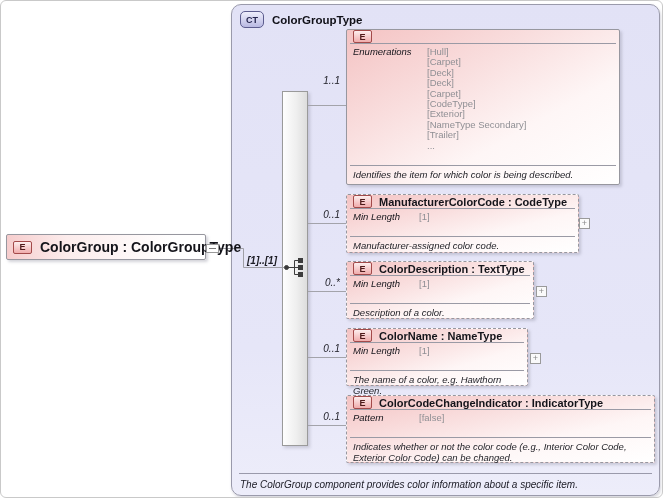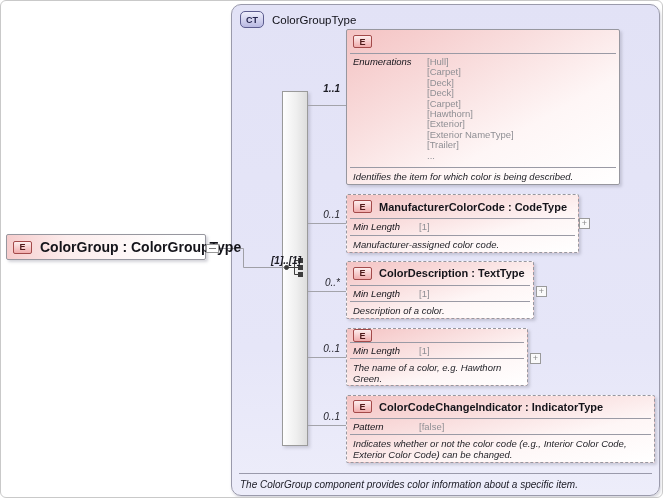--- a/index.html
+++ b/index.html
@@ -7,21 +7,21 @@
 
   
   .ct-container{position:absolute;left:230px;top:3px;width:429px;height:492px;box-sizing:border-box;
     background:linear-gradient(to bottom,#e2e2f6 0%,#e6e6f8 70%,#eDeDfa 100%);
     border:1px solid #9a9aab;border-radius:10px;box-shadow:1px 2px 3px rgba(90,90,120,.25);}
   .ct-header{position:absolute;left:8px;top:6px;display:flex;align-items:center;gap:8px;}
   .ct-badge{width:22px;height:15px;border:1px solid #5c5c8e;border-radius:5px;
     background:linear-gradient(to bottom,#eeeefc,#b9b9e2);
     display:flex;align-items:center;justify-content:center;
     font-size:9px;font-weight:bold;color:#26264f;}
-  .ct-title{font-size:11.5px;font-weight:normal;color:#101018;}
+  .ct-title{font-size:11.5px;font-weight:bold;color:#101018;}
   .ct-footer-line{position:absolute;left:7px;right:7px;bottom:21px;border-top:1px solid #9a9aab;}
   .ct-footer{position:absolute;left:8px;right:24px;bottom:5px;font-size:10px;font-style:italic;color:#20202a;}
 
   
   .seq-bar{position:absolute;left:281px;top:90px;width:26px;height:355px;box-sizing:border-box;
     background:linear-gradient(to right,#fefefe 0%,#efefef 55%,#dddddd 100%);
     border:1px solid #9a9a9a;box-shadow:2px 2px 3px rgba(100,100,120,.25);}
 
   
   .connector-svg{position:absolute;left:0;top:0;z-index:2;}
@@ -34,40 +34,40 @@
   .box-title{display:flex;align-items:center;gap:7px;height:23px;margin:0 3px;padding:0 3px;
     border-bottom:1px solid #9a9aa5;font-size:11px;font-weight:bold;color:#14141a;white-space:nowrap;}
   .e-badge{flex:0 0 auto;width:19px;height:13px;box-sizing:border-box;border:1px solid #a34a4a;border-radius:2px;
     background:linear-gradient(to bottom,#fdeeee 0%,#f0acac 100%);
     display:flex;align-items:center;justify-content:center;font-size:9px;font-weight:bold;color:#4e1a1a;}
   .facet-section{display:flex;flex:1;margin:0 3px;padding:3px 3px 2px;font-size:9.5px;line-height:10.4px;}
   .facet-label{font-style:italic;color:#14141a;min-width:60px;padding-right:6px;white-space:nowrap;}
   .facet-label.wide{min-width:68px;}
   .facet-values{color:#8f8f94;}
   .facet-values div{height:10.4px;white-space:nowrap;}
-  .annot-section{margin:0 3px;padding:3px 3px 2px;border-top:1px solid #9a9aa5;
+  .annot-section{margin:12px 3px;padding:3px 3px 2px;border-top:1px solid #9a9aa5;
     font-size:9.5px;line-height:11px;font-style:italic;color:#24242a;}
 
   
   .root-box{position:absolute;left:5px;top:233px;width:200px;height:26px;z-index:3;box-sizing:border-box;
     border:1px solid #97979f;border-radius:2px;
     background:linear-gradient(to right,#f6cdcd 0%,#fcecec 30%,#ffffff 85%);
     box-shadow:2px 2px 3px rgba(110,110,130,.3);display:flex;align-items:center;gap:8px;padding:0 6px;}
   .root-label{font-size:14px;font-weight:bold;color:#14141a;white-space:nowrap;}
 
   
   .collapse-box{position:absolute;left:205px;top:243px;width:13px;height:9px;z-index:4;box-sizing:border-box;
     border:1px solid #9a9a9a;background:#ffffff;display:flex;align-items:center;justify-content:center;}
   .collapse-box span{display:block;width:7px;height:1px;background:#7a7a7a;}
   .expand-box{position:absolute;width:11px;height:11px;z-index:4;box-sizing:border-box;border:1px solid #9a9a9a;
     background:#fafafa;color:#8a8a8a;font-size:9px;line-height:9px;text-align:center;}
 
   
   .card-label{position:absolute;z-index:3;font-size:10px;font-style:italic;color:#1c1c24;white-space:nowrap;}
-  .card-label.bold{font-weight:bold;margin-left:24px;}
+  .card-label.bold{font-weight:bold;}
 </style>
 </head>
 <body>
 
 <div class="canvas">
 
   <div class="ct-container">
     <div class="ct-header">
       <div class="ct-badge">CT</div>
       <div class="ct-title">ColorGroupType</div>
@@ -104,41 +104,41 @@
 
   <div class="root-box">
     <div class="e-badge">E</div>
     <div class="root-label">ColorGroup : ColorGroupType</div>
   </div>
   <div class="collapse-box">
       <span></span>
     </div>
   <div class="card-label bold" style="left:246px;top:254px;">[1]..[1]</div>
 
-  <div class="card-label" style="right:322px;top:82px;font-weight:bold;">1..1</div>
+  <div class="card-label" style="right:322px;top:74px;">1..1</div>
   <div class="card-label" style="right:322px;top:208px;">0..1</div>
   <div class="card-label" style="right:322px;top:276px;">0..*</div>
   <div class="card-label" style="right:322px;top:342px;">0..1</div>
   <div class="card-label" style="right:322px;top:410px;">0..1</div>
 
   <div class="ebox" style="left:345px;top:28px;width:274px;height:156px;">
     <div class="box-title">
       <div class="e-badge">E</div>
     </div>
     <div class="facet-section">
       <span class="facet-label wide">Enumerations</span>
       <div class="facet-values">
           <div>[Hull]</div>
           <div>[Carpet]</div>
           <div>[Deck]</div>
           <div>[Deck]</div>
           <div>[Carpet]</div>
-          <div>[Hawthorn]</div>
+          <div>[CodeType]</div>
           <div>[Exterior]</div>
-          <div>[Exterior NameType]</div>
+          <div>[NameType Secondary]</div>
           <div>[Trailer]</div>
           <div>...</div>
         </div>
     </div>
     <div class="annot-section">Identifies the item for which color is being described.</div>
   </div>
 
   <div class="ebox dashed" style="left:345px;top:193px;width:233px;height:59px;">
     <div class="box-title">
       <div class="e-badge">E</div>
@@ -165,20 +165,21 @@
           <div>[1]</div>
         </div>
     </div>
     <div class="annot-section">Description of a color.</div>
   </div>
   <div class="expand-box" style="left:535px;top:285px;">+</div>
 
   <div class="ebox dashed" style="left:345px;top:327px;width:182px;height:58px;">
     <div class="box-title">
       <div class="e-badge">E</div>
+      <span>ColorName : NameType</span>
     </div>
     <div class="facet-section">
       <span class="facet-label">Min Length</span>
       <div class="facet-values">
           <div>[1]</div>
         </div>
     </div>
     <div class="annot-section">The name of a color, e.g. Hawthorn Green.</div>
   </div>
   <div class="expand-box" style="left:529px;top:352px;">+</div>

